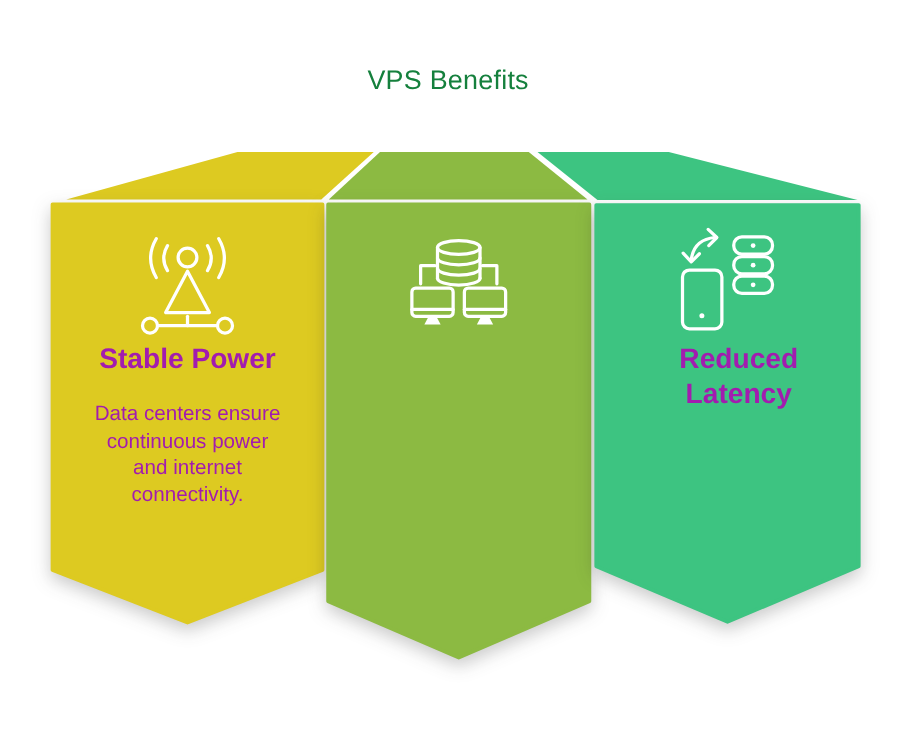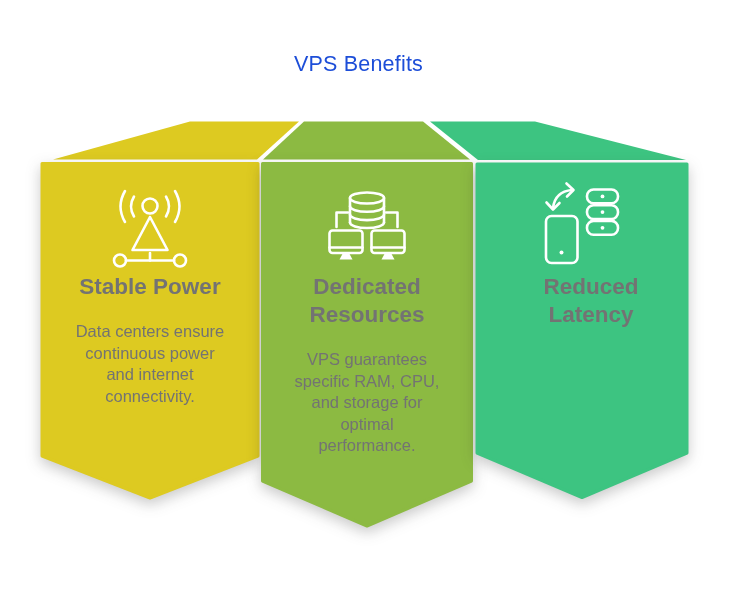--- a/index.html
+++ b/index.html
@@ -8,29 +8,29 @@
     width:732px;height:597px;
     background:#ffffff;
     overflow:hidden;
     font-family:"Liberation Sans", sans-serif;
   }
   .page-title{
     position:absolute;
     left:0;top:52px;width:717px;
     text-align:center;
     font-size:21.5px;line-height:24px;
-    color:#1d4ed8;
+    color:#15803d;
     letter-spacing:.2px;
   }
   .art{position:absolute;left:0;top:0;}
   .shadowed{filter:drop-shadow(0 5px 7px rgba(40,40,40,0.25));}
   .icon-stroke{stroke:#ffffff;stroke-width:2.6;fill:none;stroke-linecap:round;stroke-linejoin:round;}
   .banner-text{
     position:absolute;top:273px;
-    text-align:center;color:#737373;
+    text-align:center;color:#a21caf;
   }
   .banner-text h2{
     margin:0;font-size:22.5px;line-height:28px;font-weight:700;
     white-space:pre-line;
   }
   .banner-text p{
     margin:20px 0 0;font-size:16.5px;line-height:21.5px;font-weight:400;
     white-space:pre-line;
   }
   .bt-1{left:42px;width:216px;}
@@ -110,28 +110,19 @@
   </svg>
 
   <div class="banner-text bt-1">
     <h2>Stable Power</h2>
     <p>Data centers ensure
 continuous power
 and internet
 connectivity.</p>
   </div>
 
-  <div class="banner-text bt-2">
-    <h2>Dedicated
-Resources</h2>
-    <p>VPS guarantees
-specific RAM, CPU,
-and storage for
-optimal
-performance.</p>
-  </div>
 
   <div class="banner-text bt-3">
     <h2>Reduced
 Latency</h2>
   </div>
 
 </div>
 
 </body></html>

